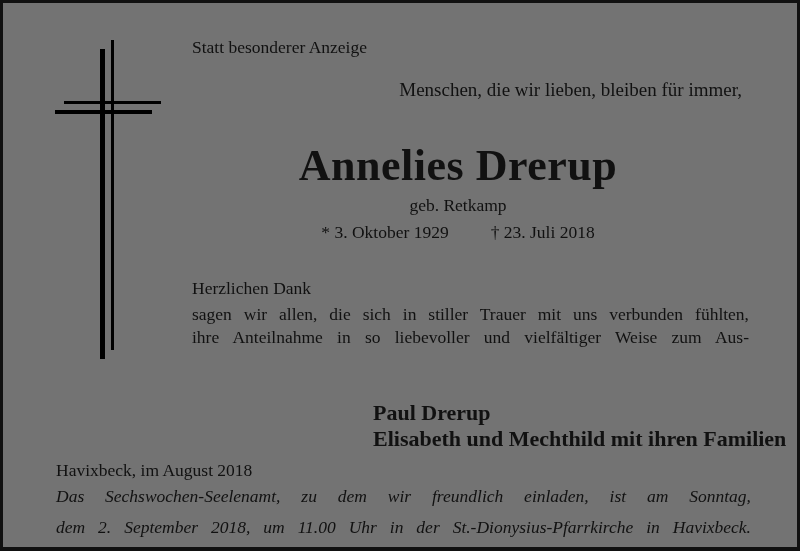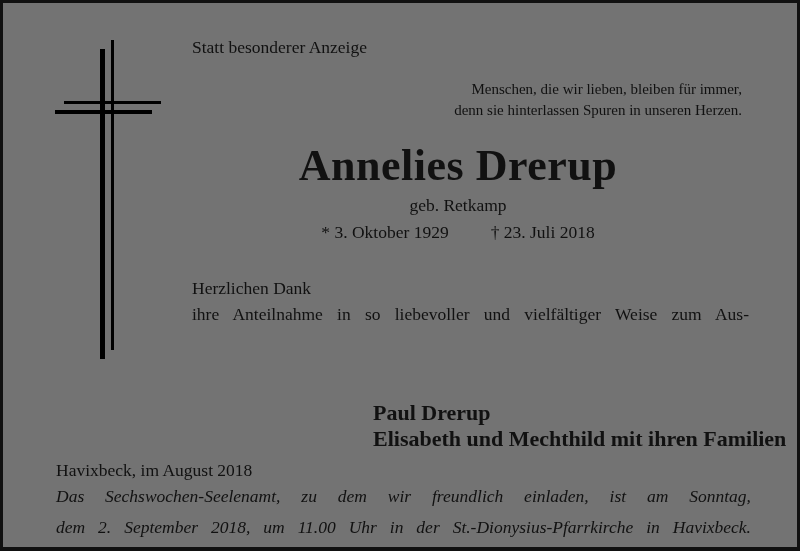--- a/index.html
+++ b/index.html
@@ -32,21 +32,21 @@
     .v-thick { left: 97px; top: 46px; width: 5px; height: 310px; }
     .v-thin  { left: 108px; top: 37px; width: 3px; height: 310px; }
     .h-thin  { left: 61px; top: 98px; width: 97px; height: 3px; }
     .h-thick { left: 52px; top: 107px; width: 97px; height: 4px; }
 
     .txt { position: absolute; white-space: nowrap; }
     .f17 { font-size: 17.5px; }
 
     .intro { left: 189px; top: 34px; }
 
-    .motto { position: absolute; right: 55px; top: 76px; text-align: right; font-size: 15px; line-height: 21px; }
+    .motto { position: absolute; right: 55px; top: 76px; text-align: right; font-size: 19px; line-height: 21px; }
     .motto div { white-space: nowrap; }
 
     .name {
       left: 0; width: 800px; top: 137px;
       text-align: center;
       padding-left: 110px; box-sizing: border-box;
       font-weight: bold;
       font-size: 44px;
       letter-spacing: 0.5px;
     }
@@ -106,31 +106,31 @@
     <div class="bar v-thick"></div>
     <div class="bar v-thin"></div>
     <div class="bar h-thin"></div>
     <div class="bar h-thick"></div>
   </div>
 
   <div class="txt f17 intro">Statt besonderer Anzeige</div>
 
   <div class="motto">
     <div>Menschen, die wir lieben, bleiben für immer,</div>
-    <div>denn sie hinterlassen Spuren in unseren Herzen.</div>
   </div>
 
   <div class="txt name">Annelies Drerup</div>
   <div class="txt nee">geb. Retkamp</div>
   <div class="txt dates">
     <span>* 3. Oktober 1929</span><span class="gap"></span><span>† 23. Juli 2018</span>
   </div>
 
   <div class="txt f17 thanks-head">Herzlichen Dank</div>
   <div class="thanks-body">
+    <div>sagen wir allen, die sich in stiller Trauer mit uns verbunden fühlten,</div>
     <div>ihre Anteilnahme in so liebevoller und vielfältiger Weise zum Aus-</div>
   </div>
 
   <div class="signers">
     <div>Paul Drerup</div>
     <div>Elisabeth und Mechthild mit ihren Familien</div>
   </div>
 
   <div class="txt f17 place">Havixbeck, im August 2018</div>
 

